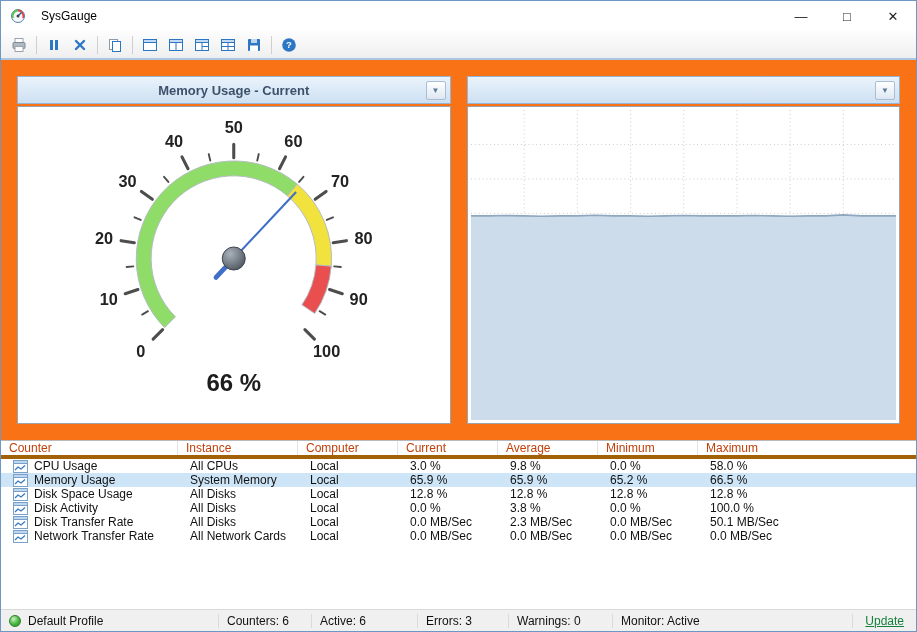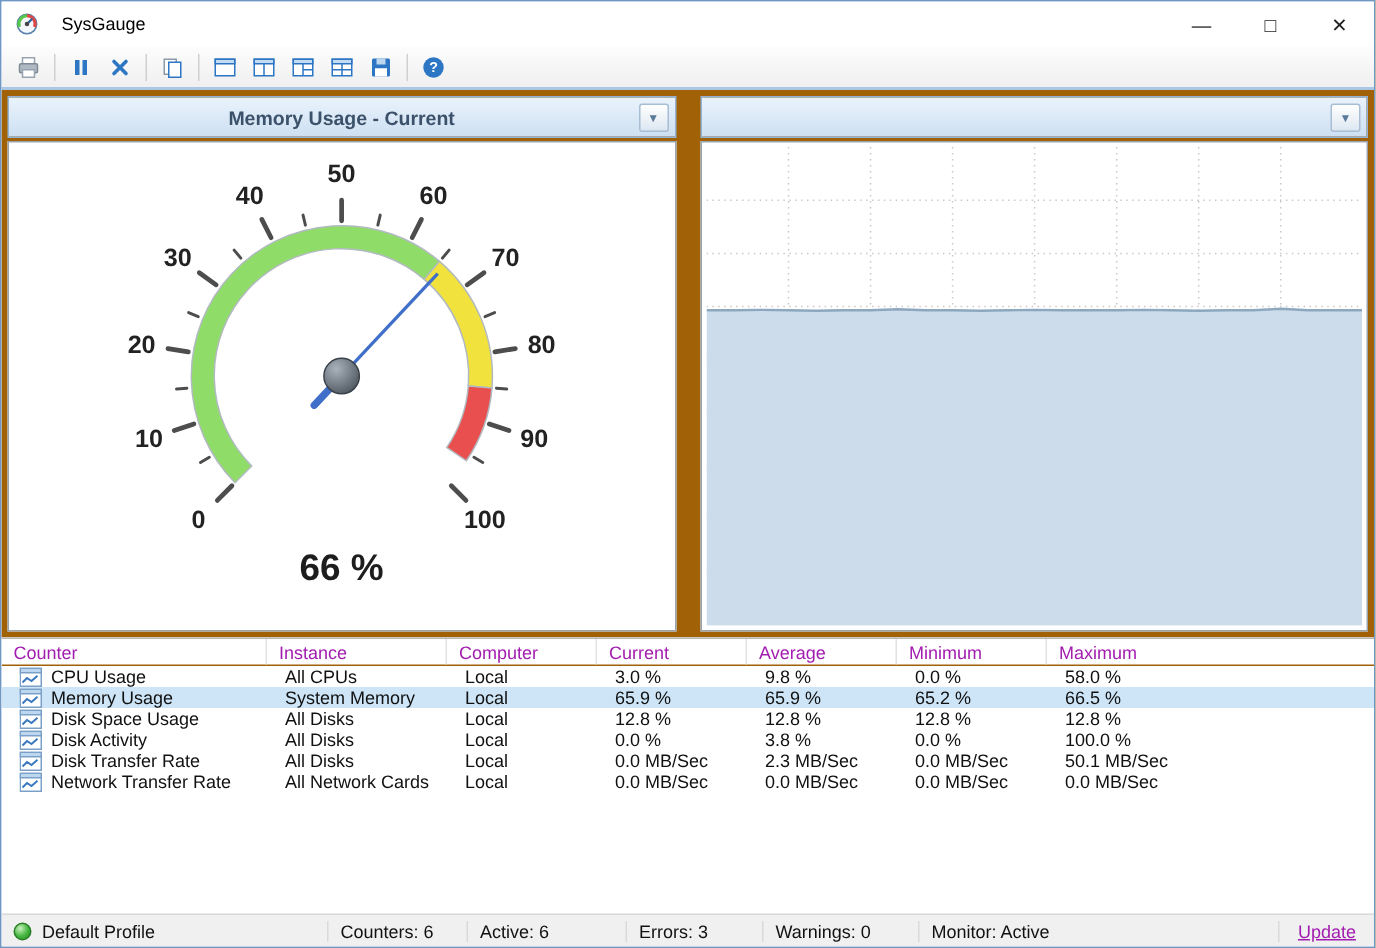--- a/index.html
+++ b/index.html
@@ -18,49 +18,49 @@
   .menubar{flex:0 0 24px;display:flex;align-items:stretch;background:#fff;padding-left:2px}
   .menu-item{padding:0 10px;display:flex;align-items:center;border:1px solid transparent}
   .menu-item.active{background:#e5f1fb;border:1px solid #98c6ea}
 
   
   .toolbar{flex:0 0 29px;background:linear-gradient(#fdfdfd,#efefef);display:flex;align-items:center;padding:0 5px;border-bottom:2px solid #a9c7e4}
   .tool-btn{width:26px;height:24px;display:flex;align-items:center;justify-content:center}
   .tool-sep{width:1px;height:18px;background:#cfcfcf;margin:0 4px}
 
   
-  .panels{flex:0 0 362px;display:flex;gap:16px;padding:4px;background:#a16207}
+  .panels{flex:0 0 362px;display:flex;gap:16px;padding:16px;background:#f97316}
   .panel{flex:1;display:flex;flex-direction:column;min-width:0}
   .panel-header{flex:0 0 28px;background:linear-gradient(#eaf3fc,#cde0f2);border:1px solid #93b4d6;display:flex;align-items:center;justify-content:center;position:relative;color:#3c526b;font-weight:bold;font-size:13px}
   .panel-drop{position:absolute;right:4px;top:4px;width:20px;height:19px;background:linear-gradient(#ffffff,#dde7f1);border:1px solid #a9bed3;border-radius:2px;display:flex;align-items:center;justify-content:center;font-size:8px;color:#5a7a9a}
   .panel-body{flex:1;background:#fff;border:1px solid #9aa4ae;margin-top:2px;display:flex;align-items:stretch;justify-content:center;overflow:hidden}
   .panel-body.chart{padding:3px}
   .panel-body svg{width:100%;height:100%}
   .gauge-tick-label{font-family:"Liberation Sans",sans-serif;font-size:17px;font-weight:bold;fill:#222}
   .gauge-value{font-family:"Liberation Sans",sans-serif;font-size:25px;font-weight:bold;fill:#1d1d1d}
 
   
   .table{flex:1;display:flex;flex-direction:column;background:#fff;border-top:1px solid #b9b9b9;overflow:hidden}
-  .thead{display:flex;flex:0 0 18px;border-bottom:1px solid #a16207;background:#fff;color:#a21caf}
+  .thead{display:flex;flex:0 0 18px;border-bottom:4px solid #a16207;background:#fff;color:#c2410c}
   .hcell{display:flex;align-items:center;padding-left:8px;border-right:1px solid #e2e2e2;overflow:hidden;white-space:nowrap}
   .c0{width:177px}.c1{width:120px}.c2{width:100px}.c3{width:100px}.c4{width:100px}.c5{width:100px}.c6{flex:1;border-right:none}
   .trow{display:flex;flex:0 0 16px;align-items:stretch}
   .trow.selected{background:#cde5f7}
   .tcell{display:flex;align-items:center;padding-left:12px;overflow:hidden;white-space:nowrap}
   .row-icon{display:flex;margin-right:6px;flex:0 0 auto}
 
   
   .statusbar{flex:0 0 22px;background:#f0f0f0;border-top:1px solid #d9d9d9;display:flex;align-items:center}
   .seg{display:flex;align-items:center;padding-left:8px;border-right:1px solid #dadada;overflow:hidden;white-space:nowrap}
   .seg.profile{width:218px;padding-left:0}
   .seg.counters{width:93px}.seg.active{width:106px}.seg.errors{width:91px}.seg.warnings{width:104px}
   .seg.monitor{flex:1;border-right:none}
   .seg.update{border-right:none;border-left:1px solid #dadada;padding:0 12px}
   .led{width:12px;height:12px;border-radius:50%;background:radial-gradient(circle at 35% 30%,#c9f2be,#44b53e 55%,#2f8f2b);border:1px solid #2a7f27;margin:0 7px 0 8px;flex:0 0 12px}
-  .link{color:#a21caf;text-decoration:underline;cursor:pointer}
+  .link{color:#15803d;text-decoration:underline;cursor:pointer}
   svg text{font-family:"Liberation Sans",sans-serif}
 </style>
 </head>
 <body>
 
 <div class="window">
 
   <div class="titlebar">
     <span class="app-icon">
       <svg width="16" height="16" viewBox="0 0 16 16">

